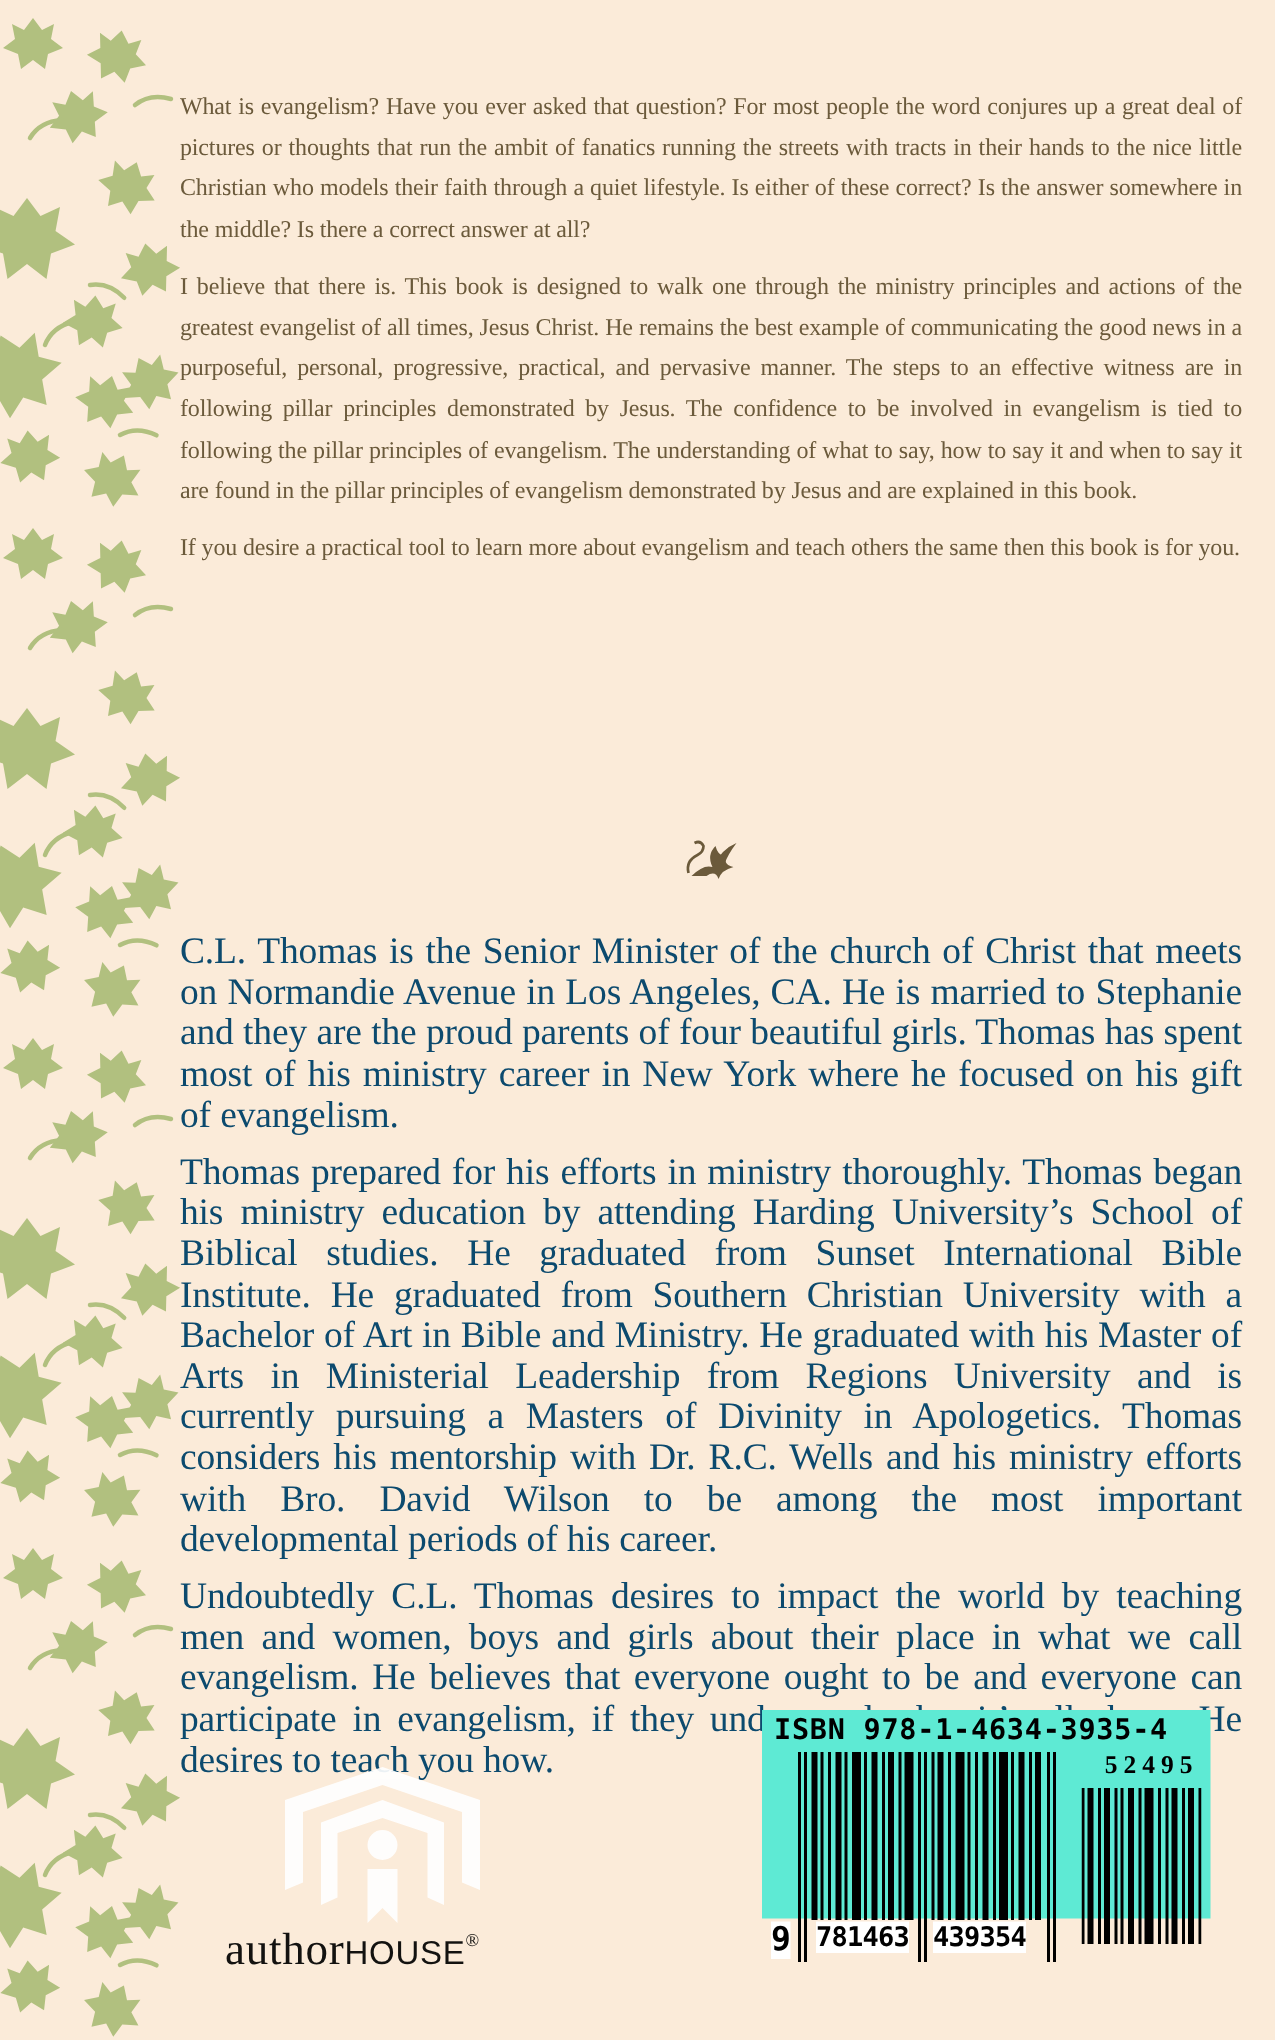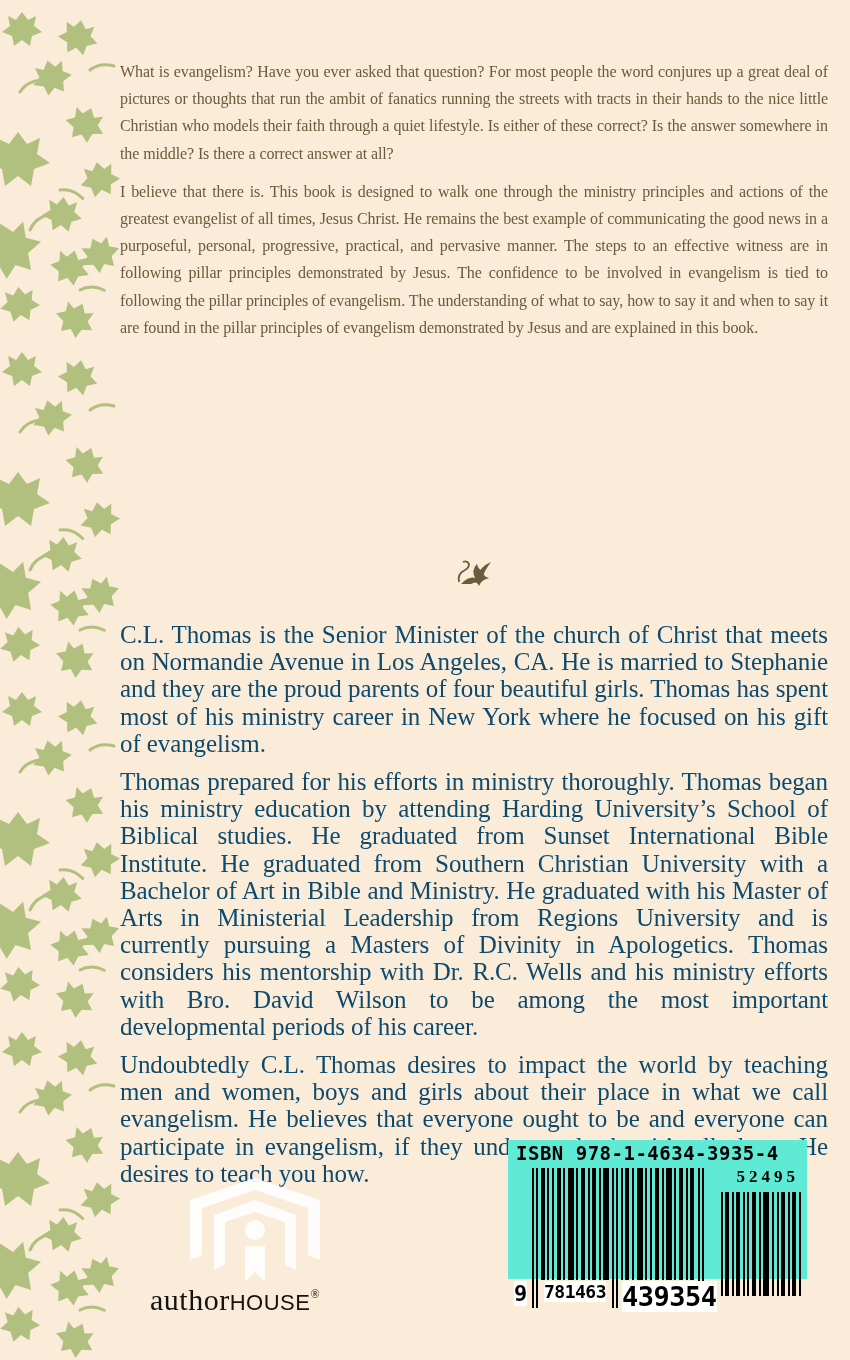--- a/index.html
+++ b/index.html
@@ -143,21 +143,21 @@
     font-weight: bold;
     color: #000;
     background: #fff;
     letter-spacing: -0.5px;
   }
   .ean-right {
     position: absolute;
     left: 114px;
     top: 141px;
     font-family: "DejaVu Sans Mono", "Liberation Mono", monospace;
-    font-size: 27px;
+    font-size: 18px;
     font-weight: bold;
     color: #000;
     background: #fff;
     letter-spacing: -0.5px;
   }
 </style>
 </head>
 <body>
 
 <svg class="ivy-border" viewBox="0 0 130 1360" xmlns="http://www.w3.org/2000/svg">
@@ -189,20 +189,21 @@
     </g>
     <use href="#ivyblock" y="340"></use>
     <use href="#ivyblock" y="680"></use>
     <use href="#ivyblock" y="1020"></use>
   </g>
 </svg>
 
 <div class="content">
   <p>What is evangelism? Have you ever asked that question? For most people the word conjures up a great deal of pictures or thoughts that run the ambit of fanatics running the streets with tracts in their hands to the nice little Christian who models their faith through a quiet lifestyle. Is either of these correct? Is the answer somewhere in the middle? Is there a correct answer at all?</p>
   <p>I believe that there is. This book is designed to walk one through the ministry principles and actions of the greatest evangelist of all times, Jesus Christ. He remains the best example of communicating the good news in a purposeful, personal, progressive, practical, and pervasive manner. The steps to an effective witness are in following pillar principles demonstrated by Jesus. The confidence to be involved in evangelism is tied to following the pillar principles of evangelism. The understanding of what to say, how to say it and when to say it are found in the pillar principles of evangelism demonstrated by Jesus and are explained in this book.</p>
+  <p>If you desire a practical tool to learn more about evangelism and teach others the same then this book is for you.</p>
 </div>
 
 <svg class="ornament" viewBox="0 0 40 32" xmlns="http://www.w3.org/2000/svg">
   <g fill="#6b5a3b">
     <path d="M4,26 Q2,18 10,14 Q14,12 14,8 Q12,4 8,6" fill="none" stroke="#6b5a3b" stroke-width="1.8"></path>
     <path d="M6,28 Q14,20 20,22 Q16,14 22,8 Q24,16 30,14 Q26,20 34,22 Q26,24 24,30 Q22,24 16,28 Z"></path>
     <path d="M20,22 Q26,10 36,6 Q30,14 28,20 Z"></path>
   </g>
 </svg>
 

